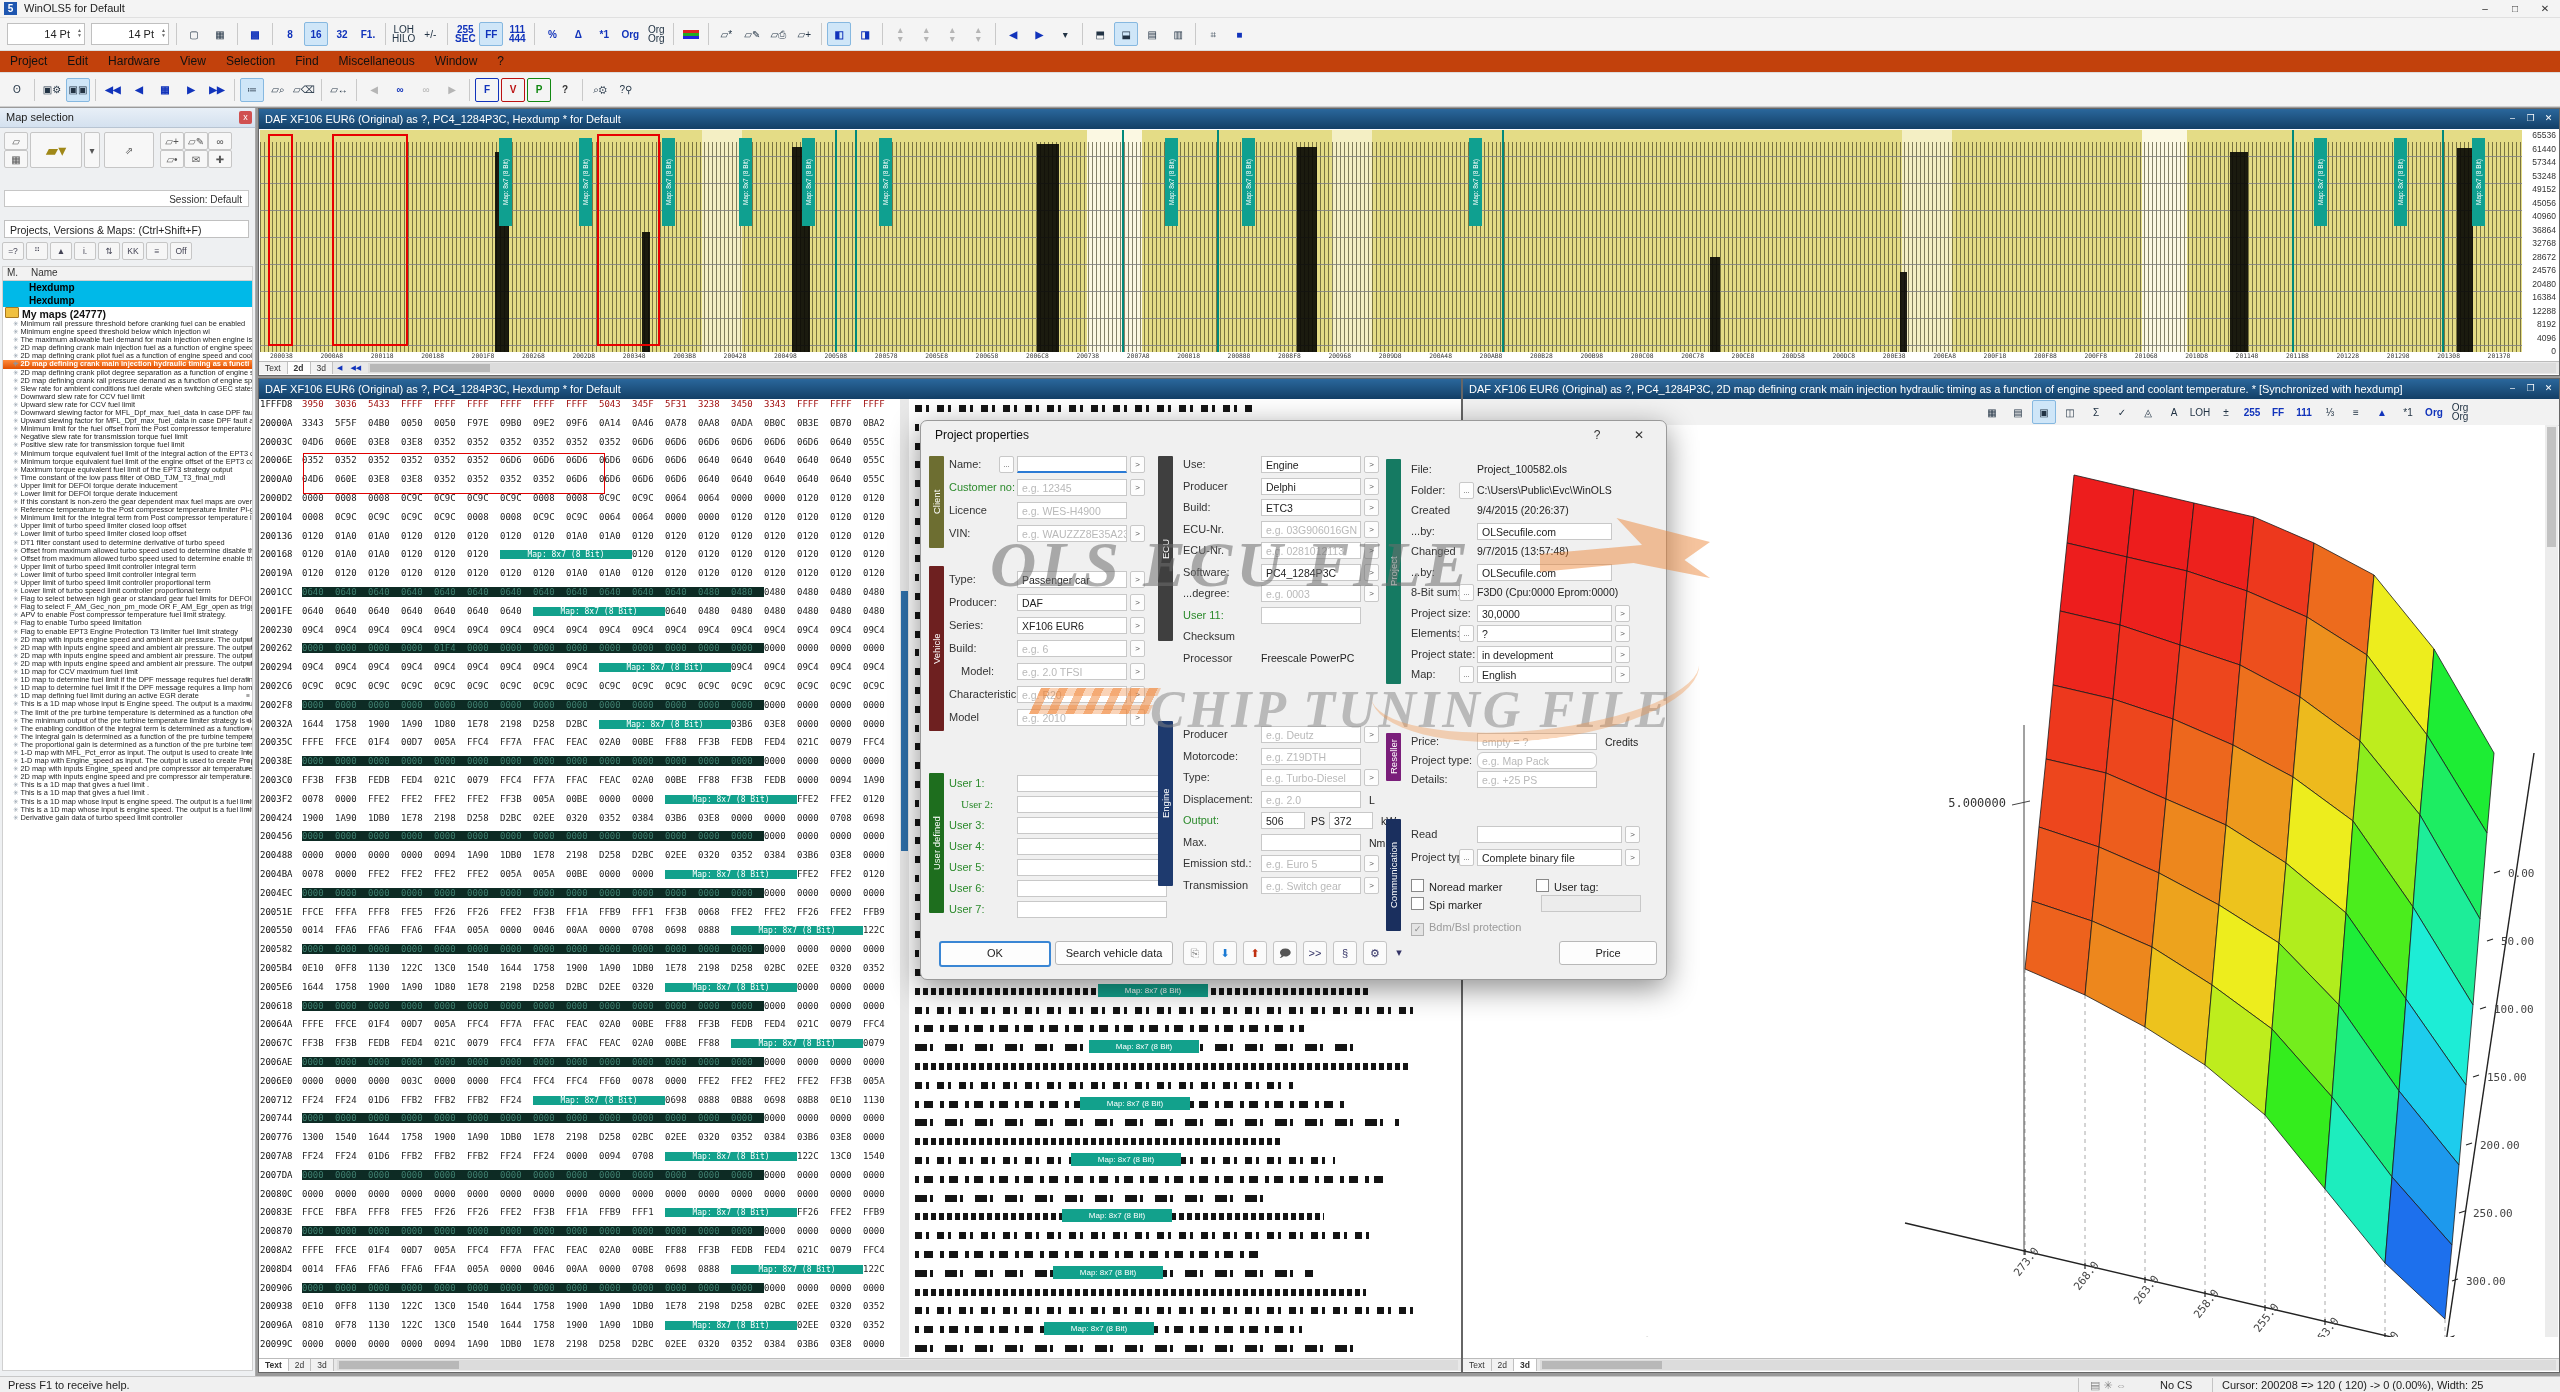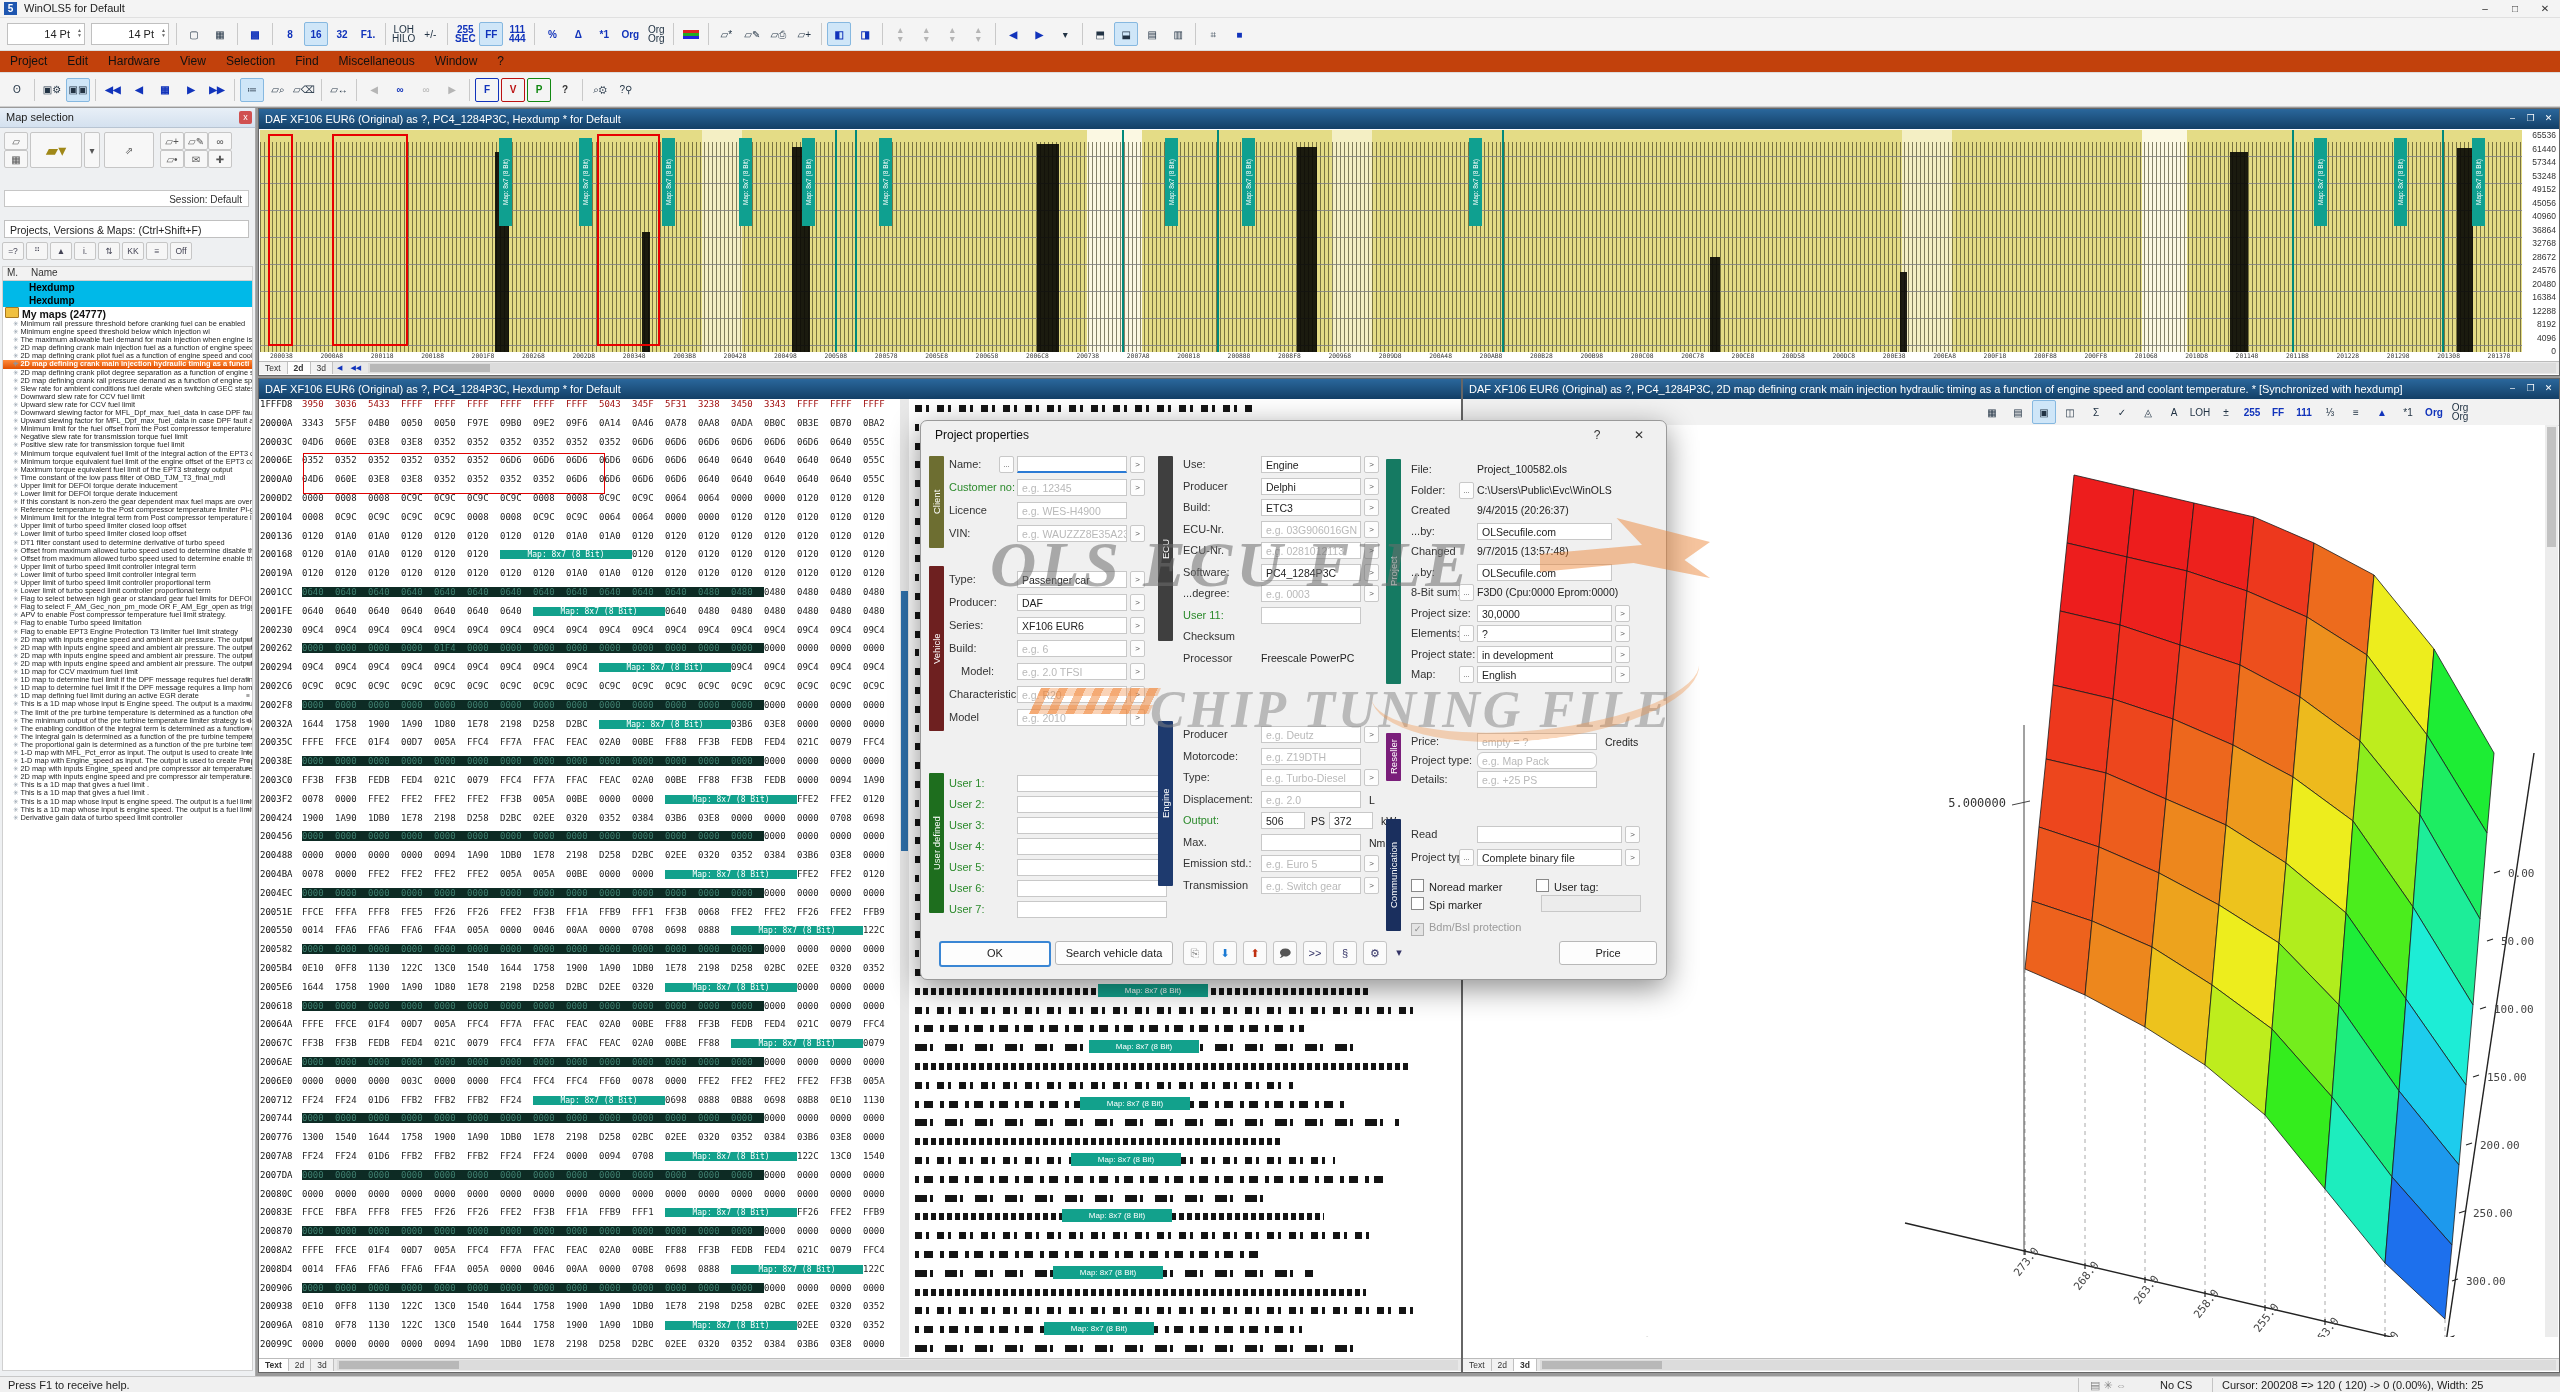--- a/index.html
+++ b/index.html
@@ -787,21 +787,21 @@
       <div class="fbtn" style="left: 209px; top: 242px;">&gt;</div>
       <div class="flabel" style="left: 28px; top: 267px;">Characteristic:</div>
       <div class="ffield ph" style="left: 96px; top: 265px; width: 110px;">e.g. R20</div>
       <div class="fbtn" style="left: 209px; top: 265px;">&gt;</div>
       <div class="flabel" style="left: 28px; top: 290px;">Model</div>
       <div class="ffield ph" style="left: 96px; top: 288px; width: 110px;">e.g. 2010</div>
       <div class="fbtn" style="left: 209px; top: 288px;">&gt;</div>
       <div class="vtab" style="left: 8px; top: 352px; height: 140px; background: rgb(30, 110, 30); line-height: 15px;">User defined</div>
       <div class="flabel green" style="left: 28px; top: 356px;">User 1:</div>
       <div class="ffield" style="left: 96px; top: 354px; width: 150px;"></div>
-      <div class="flabel green" style="left: 28px; top: 377px;">User 2:</div>
+      <div class="flabel green" style="left: 40px; top: 377px; font-family: Liberation Serif, serif;">User 2:</div>
       <div class="ffield" style="left: 96px; top: 375px; width: 150px;"></div>
       <div class="flabel green" style="left: 28px; top: 398px;">User 3:</div>
       <div class="ffield" style="left: 96px; top: 396px; width: 150px;"></div>
       <div class="flabel green" style="left: 28px; top: 419px;">User 4:</div>
       <div class="ffield" style="left: 96px; top: 417px; width: 150px;"></div>
       <div class="flabel green" style="left: 28px; top: 440px;">User 5:</div>
       <div class="ffield" style="left: 96px; top: 438px; width: 150px;"></div>
       <div class="flabel green" style="left: 28px; top: 461px;">User 6:</div>
       <div class="ffield" style="left: 96px; top: 459px; width: 150px;"></div>
       <div class="flabel green" style="left: 28px; top: 482px;">User 7:</div>

